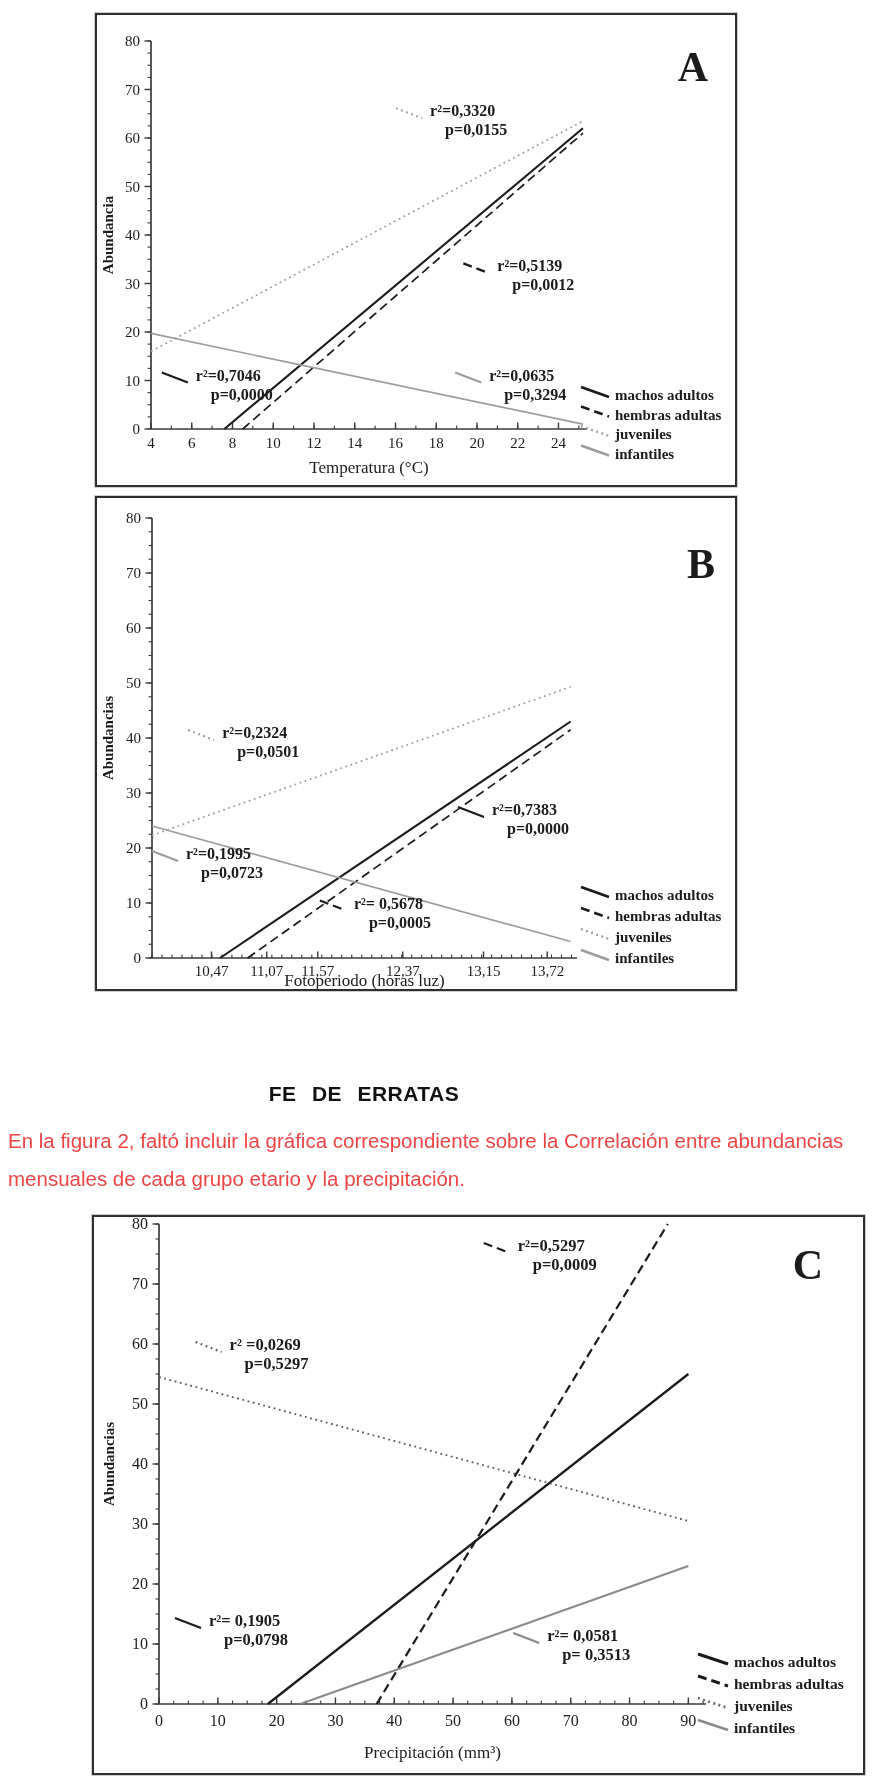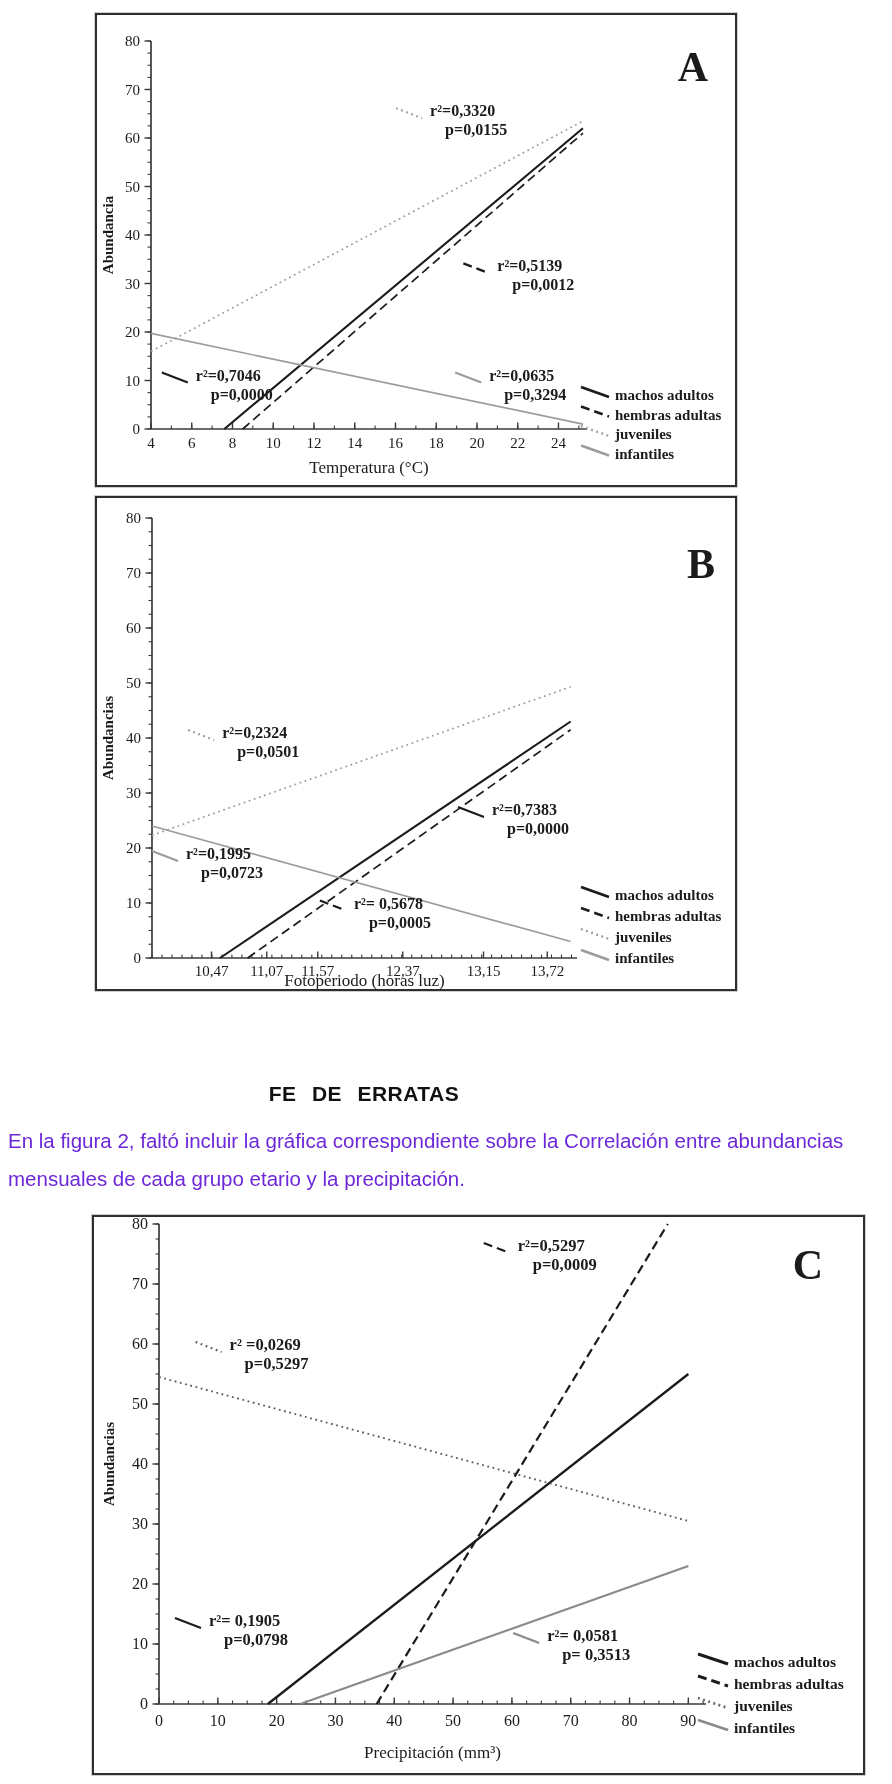--- a/index.html
+++ b/index.html
@@ -12,21 +12,21 @@
   #panelB{left:95px;top:496px;width:642px;height:495px;}
   #panelC{left:92px;top:1215px;width:773px;height:560px;}
   .caption{position:absolute;left:28px;top:1008px;width:836px;text-align:center;
            font-size:19px;line-height:1.55;color:#111;}
   .caption b{font-weight:bold;}
   .erratum-heading{position:absolute;left:0;top:1082px;width:728px;text-align:center;
            font-family:"Liberation Sans","DejaVu Sans",sans-serif;font-weight:bold;
            font-size:21px;letter-spacing:.5px;word-spacing:9px;color:#111;}
   .erratum-text{position:absolute;left:8px;top:1122px;width:878px;
            font-family:"Liberation Sans","DejaVu Sans",sans-serif;
-           font-size:20.5px;line-height:38px;color:#6d28d9;}
+           font-size:20.5px;line-height:38px;color:#ef4444;}
   svg{display:block;}
 </style>
 </head>
 <body>
 
 <div id="page">
   <div id="panelA" class="panel">
       <svg width="638" height="470" viewBox="0 0 638 470">
         <g>
           <line x1="54" y1="414" x2="490" y2="414" stroke="#3a3a3a" stroke-width="1.7"></line>

